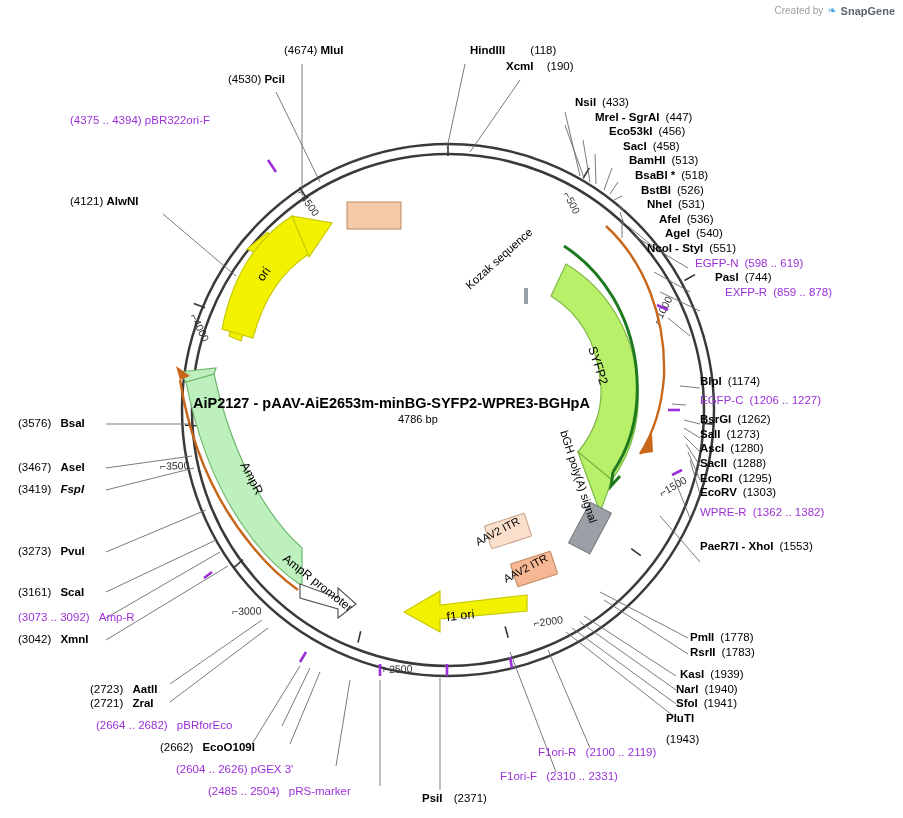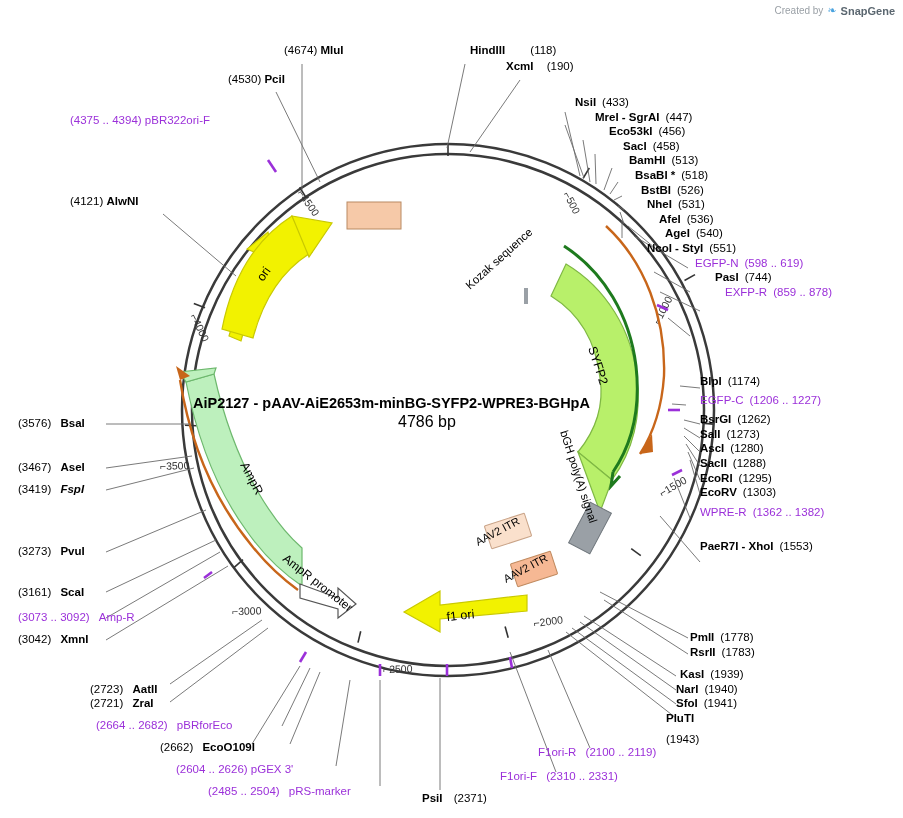--- a/index.html
+++ b/index.html
@@ -26,21 +26,21 @@
   .right-list{position:absolute;font-size:11.5px;}
   .row{display:flex;gap:6px;white-space:nowrap;line-height:14.6px;}
   .row .n{font-weight:bold;}
   .row .p{font-weight:normal;}
   .title{
     position:absolute;left:193px;top:395px;
     font-weight:bold;font-size:14.5px;white-space:nowrap;
   }
   .subtitle{
     position:absolute;left:398px;top:413px;
-    font-size:16px;white-space:nowrap;color:#000;
+    font-size:11px;white-space:nowrap;color:#000;
   }
   svg text{font-family:"Liberation Sans", sans-serif;}
 </style>
 </head>
 <body>
 
 <div class="credit">
   <span>Created by</span>
   <span class="leaf">❧</span>
   <span class="snap">SnapGene</span>

